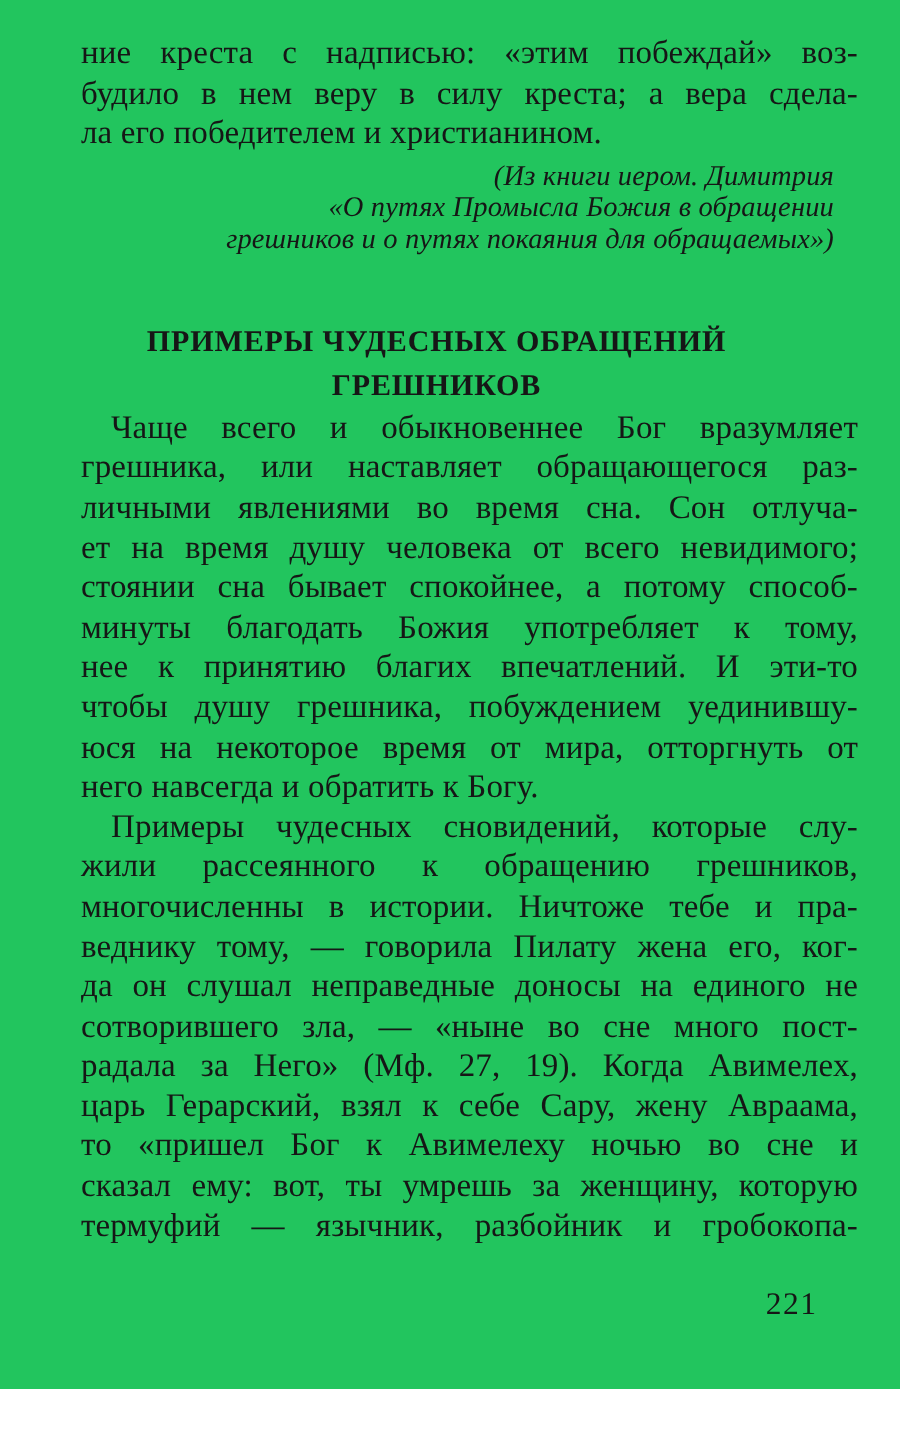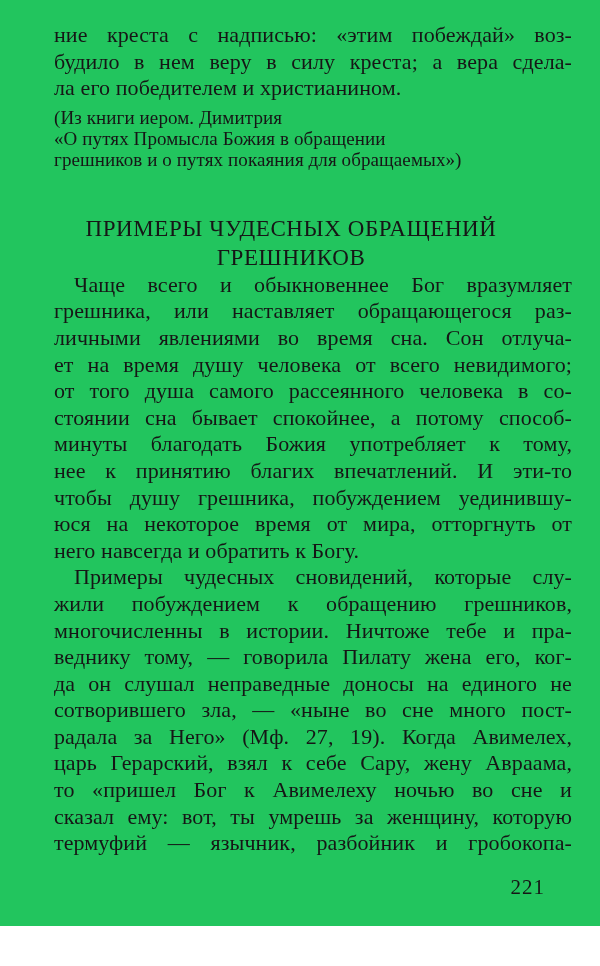--- a/index.html
+++ b/index.html
@@ -37,38 +37,40 @@
     text-indent: 20px;
   }
 
   .citation-block {
     margin-top: 5px;
     padding-right: 16px;
   }
   .cite-line {
     font-size: 19px;
     line-height: 21px;
+    text-align: right;
     letter-spacing: 0.1px;
+    font-style: italic;
   }
 
   .chapter-heading {
     margin: 44px 44px 0 0;
-    font-size: 23px;
-    font-weight: normal;
+    font-size: 20px;
+    font-weight: bold;
     line-height: 29px;
     text-align: center;
     letter-spacing: 0.6px;
   }
 
   .paragraph-first { }
   .paragraph-next  { margin-top: 0; }
 
   .page-number {
     position: absolute;
-    top: 876px;
+    top: 858px;
     right: 55px;
     font-size: 21px;
     line-height: 22px;
     letter-spacing: 1px;
   }
 
   
   .scan-artifact {
     position: absolute;
     top: 931px;
@@ -100,32 +102,31 @@
     <h1 class="chapter-heading">
       <div>ПРИМЕРЫ ЧУДЕСНЫХ ОБРАЩЕНИЙ</div>
       <div>ГРЕШНИКОВ</div>
     </h1>
 
     <div class="paragraph-first">
       <div class="body-line indent">Чаще всего и обыкновеннее Бог вразумляет</div>
       <div class="body-line">грешника, или наставляет обращающегося раз-</div>
       <div class="body-line">личными явлениями во время сна. Сон отлуча-</div>
       <div class="body-line">ет на время душу человека от всего невидимого;</div>
-      <div class="body-line">от того душа самого рассеянного человека в со-</div>
       <div class="body-line">стоянии сна бывает спокойнее, а потому способ-</div>
       <div class="body-line">минуты благодать Божия употребляет к тому,</div>
       <div class="body-line">нее к принятию благих впечатлений. И эти-то</div>
       <div class="body-line">чтобы душу грешника, побуждением уединившу-</div>
       <div class="body-line">юся на некоторое время от мира, отторгнуть от</div>
       <div class="body-line last">него навсегда и обратить к Богу.</div>
     </div>
 
     <div class="paragraph-next">
       <div class="body-line indent">Примеры чудесных сновидений, которые слу-</div>
-      <div class="body-line">жили побуждением к обращению грешников,</div>
+      <div class="body-line">жили рассеянного к обращению грешников,</div>
       <div class="body-line">многочисленны в истории. Ничтоже тебе и пра-</div>
       <div class="body-line">веднику тому, — говорила Пилату жена его, ког-</div>
       <div class="body-line">да он слушал неправедные доносы на единого не</div>
       <div class="body-line">сотворившего зла, — «ныне во сне много пост-</div>
       <div class="body-line">радала за Него» (Мф. 27, 19). Когда Авимелех,</div>
       <div class="body-line">царь Герарский, взял к себе Сару, жену Авраама,</div>
       <div class="body-line">то «пришел Бог к Авимелеху ночью во сне и</div>
       <div class="body-line">сказал ему: вот, ты умрешь за женщину, которую</div>
       <div class="body-line">термуфий — язычник, разбойник и гробокопа-</div>
     </div>

